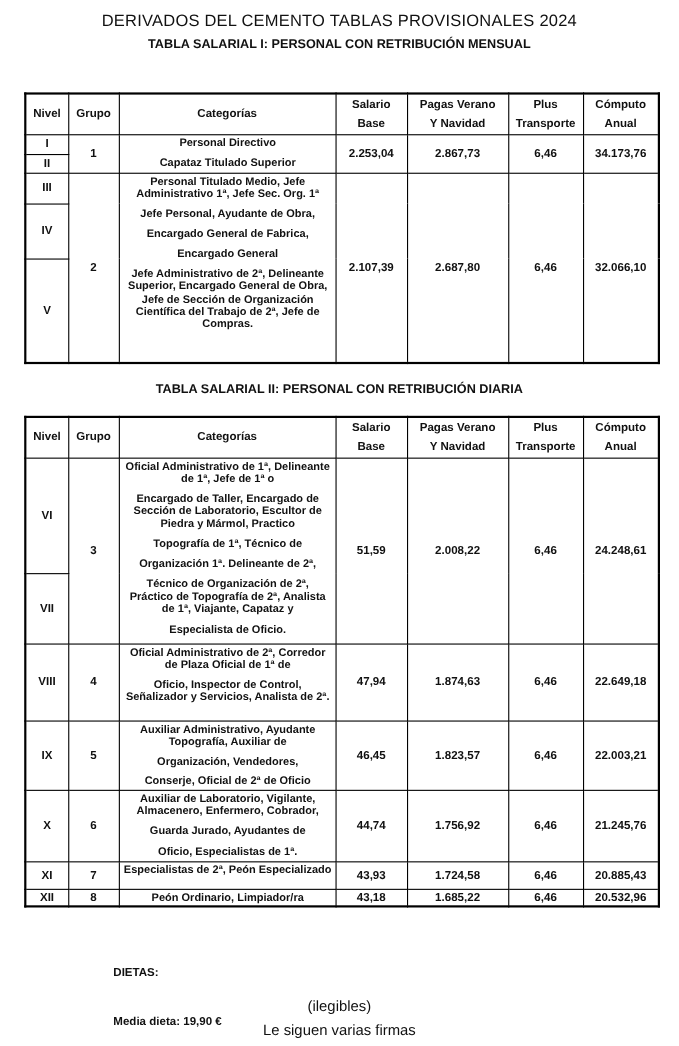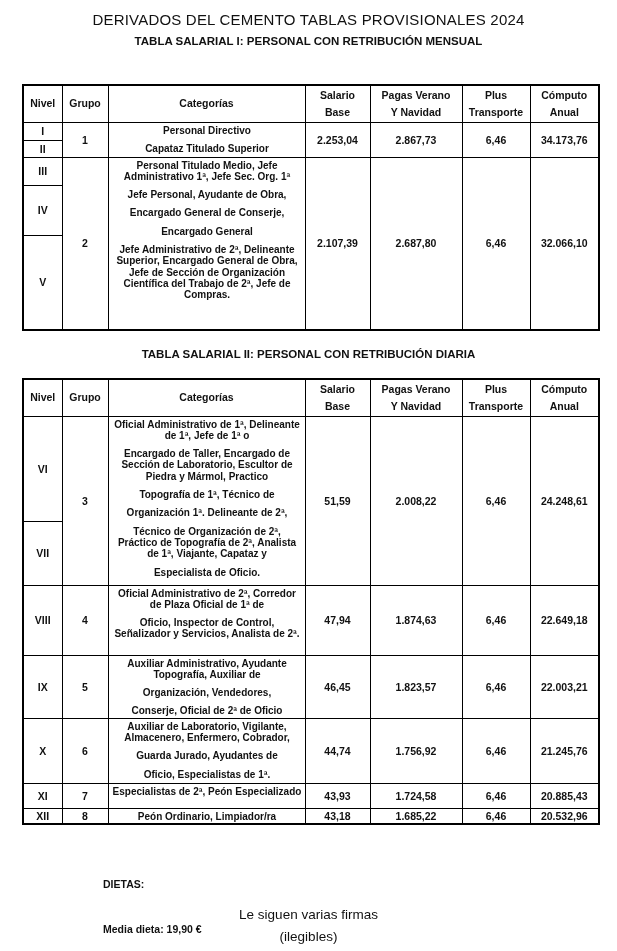--- a/index.html
+++ b/index.html
@@ -96,21 +96,21 @@
       </tr>
       <tr style="height:17px">
         <td class="nivel">II</td>
       </tr>
       <tr style="height:28px">
         <td class="nivel">III</td>
         <td class="grupo" rowspan="3">2</td>
         <td class="cat" rowspan="3">
           <p class="cp">Personal Titulado Medio, Jefe Administrativo 1ª, Jefe Sec. Org. 1ª</p>
           <p class="cp">Jefe Personal, Ayudante de Obra,</p>
-          <p class="cp">Encargado General de Conserje,</p>
+          <p class="cp">Encargado General de Fabrica,</p>
           <p class="cp">Encargado General</p>
           <p class="cp">Jefe Administrativo de 2ª, Delineante Superior, Encargado General de Obra, Jefe de Sección de Organización Científica del Trabajo de 2ª, Jefe de Compras.</p>
         </td>
         <td class="num" rowspan="3">2.107,39</td>
         <td class="num" rowspan="3">2.687,80</td>
         <td class="num" rowspan="3">6,46</td>
         <td class="num" rowspan="3">32.066,10</td>
       </tr>
       <tr style="height:50px">
         <td class="nivel">IV</td>
@@ -231,17 +231,17 @@
     </tbody>
   </table>
 
   <div class="dietas">
     <div>DIETAS:</div>
     <div>Media dieta: 19,90 €</div>
     
   </div>
 
   <div class="footer">
+    <div>(ilegibles)</div>
     <div>Le siguen varias firmas</div>
-    <div>(ilegibles)</div>
   </div>
 
 </div>
 
 </body></html>

